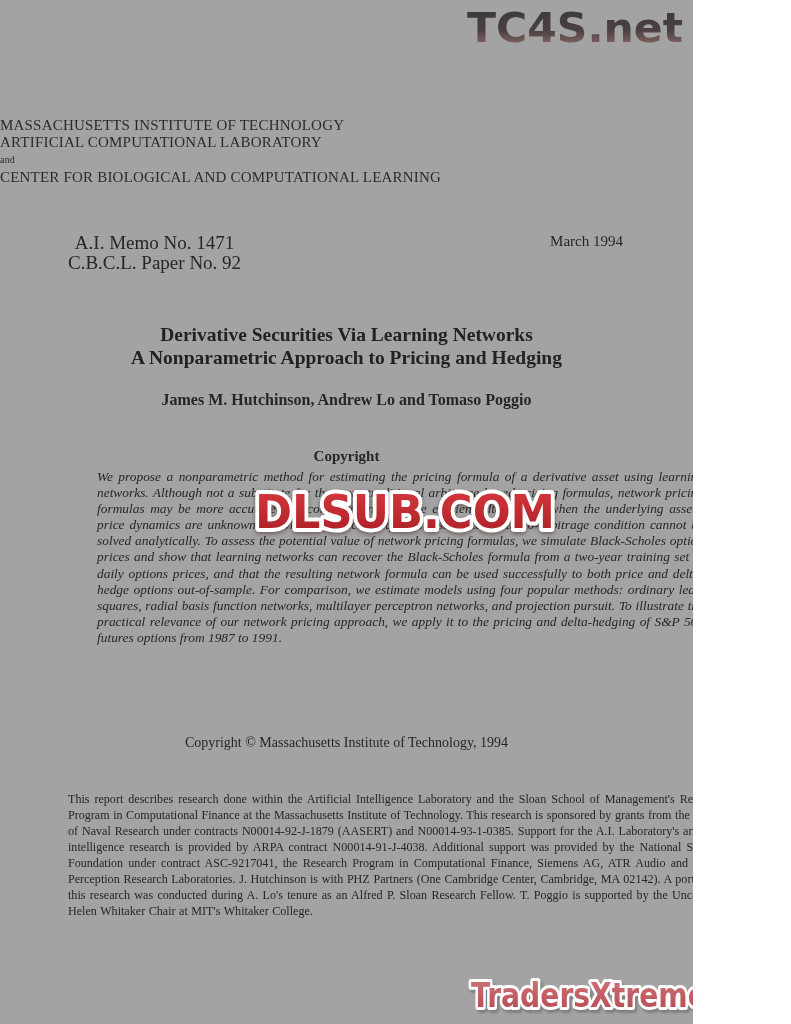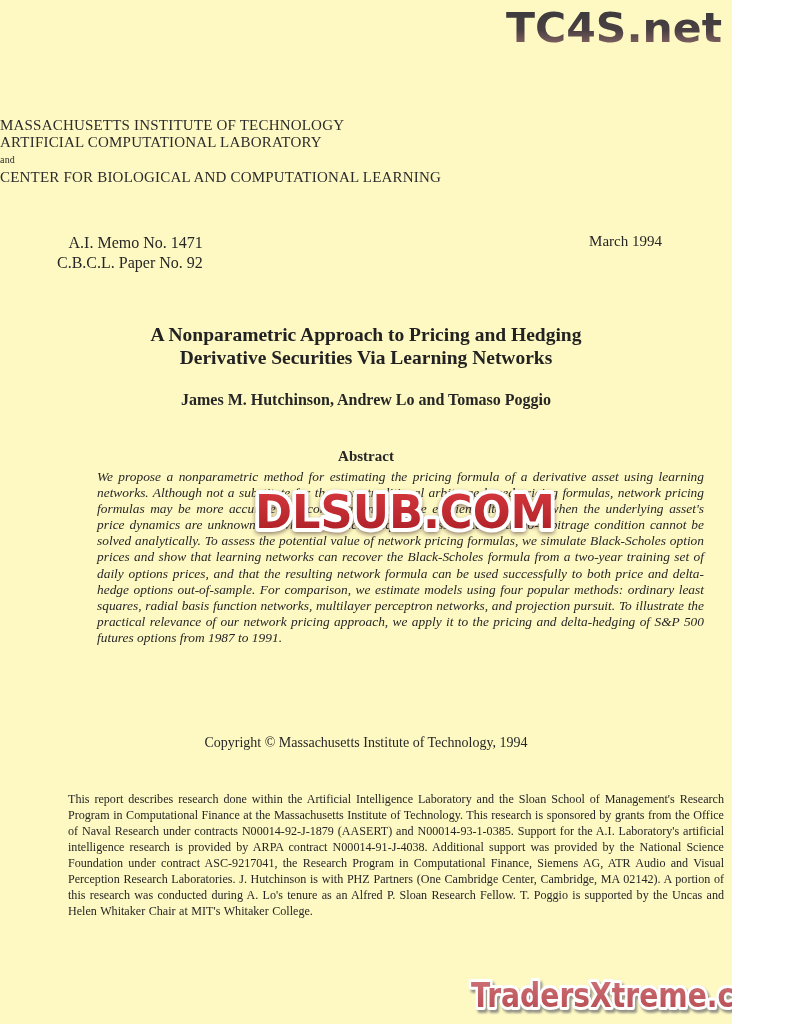--- a/index.html
+++ b/index.html
@@ -1,43 +1,44 @@
 <!DOCTYPE html>
 <html><head>
 <meta charset="utf-8">
 <style>
   html, body { margin: 0; padding: 0; background: #ffffff; }
   .page {
     position: relative;
-    width: 732px;
+    width: 656px;
     height: 1024px;
-    background: #fef9c3;
+    background: #a3a3a3;
     overflow: hidden;
     font-family: "Liberation Serif", "DejaVu Serif", serif;
     color: #262626;
+    padding-left: 37px;
   }
 
   
   .institution {
     position: absolute;
     top: 117px; left: 0; right: 0;
     font-size: 15px;
     line-height: 17.2px;
     letter-spacing: 0.2px;
     color: #2b2b2b;
   }
   .institution .small { font-size: 10px; }
 
   
   .memo-left {
     position: absolute;
-    top: 233px; left: 57px;
-    font-size: 16px;
+    top: 233px; left: 68px;
+    font-size: 19px;
     line-height: 19.5px;
-    text-align: right;
+    text-align: center;
   }
   .memo-date {
     position: absolute;
     top: 233px; right: 70px;
     font-size: 15px;
   }
 
   
   .title {
     position: absolute;
@@ -127,27 +128,27 @@
     <div>CENTER FOR BIOLOGICAL AND COMPUTATIONAL LEARNING</div>
   </div>
 
   <div class="memo-left">
     <div>A.I. Memo No. 1471</div>
     <div>C.B.C.L. Paper No. 92</div>
   </div>
   <div class="memo-date">March 1994</div>
 
   <div class="title">
+    <div>Derivative Securities Via Learning Networks</div>
     <div>A Nonparametric Approach to Pricing and Hedging</div>
-    <div>Derivative Securities Via Learning Networks</div>
   </div>
 
   <div class="authors">James M. Hutchinson, Andrew Lo and Tomaso Poggio</div>
 
-  <div class="abstract-heading">Abstract</div>
+  <div class="abstract-heading">Copyright</div>
   <div class="abstract-body">We propose a nonparametric method for estimating the pricing formula of a derivative asset using learning networks. Although not a substitute for the more traditional arbitrage-based pricing formulas, network pricing formulas may be more accurate and computationally more efficient alternatives when the underlying asset's price dynamics are unknown, or when the pricing equation associated with no-arbitrage condition cannot be solved analytically. To assess the potential value of network pricing formulas, we simulate Black-Scholes option prices and show that learning networks can recover the Black-Scholes formula from a two-year training set of daily options prices, and that the resulting network formula can be used successfully to both price and delta-hedge options out-of-sample. For comparison, we estimate models using four popular methods: ordinary least squares, radial basis function networks, multilayer perceptron networks, and projection pursuit. To illustrate the practical relevance of our network pricing approach, we apply it to the pricing and delta-hedging of S&amp;P 500 futures options from 1987 to 1991.</div>
 
   <svg class="wm-middle" width="330" height="70" viewBox="0 0 330 70">
     <defs>
       <linearGradient id="gradMid" x1="0" y1="0" x2="0" y2="1">
         <stop offset="0" stop-color="#d93a40"></stop>
         <stop offset="1" stop-color="#a81e24"></stop>
       </linearGradient>
     </defs>
     <text class="wm-text" x="165" y="50" text-anchor="middle" font-size="47" textLength="300" lengthAdjust="spacingAndGlyphs" fill="url(#gradMid)" stroke="#ffffff" stroke-width="8" stroke-linejoin="round" paint-order="stroke">DLSUB.COM</text>

